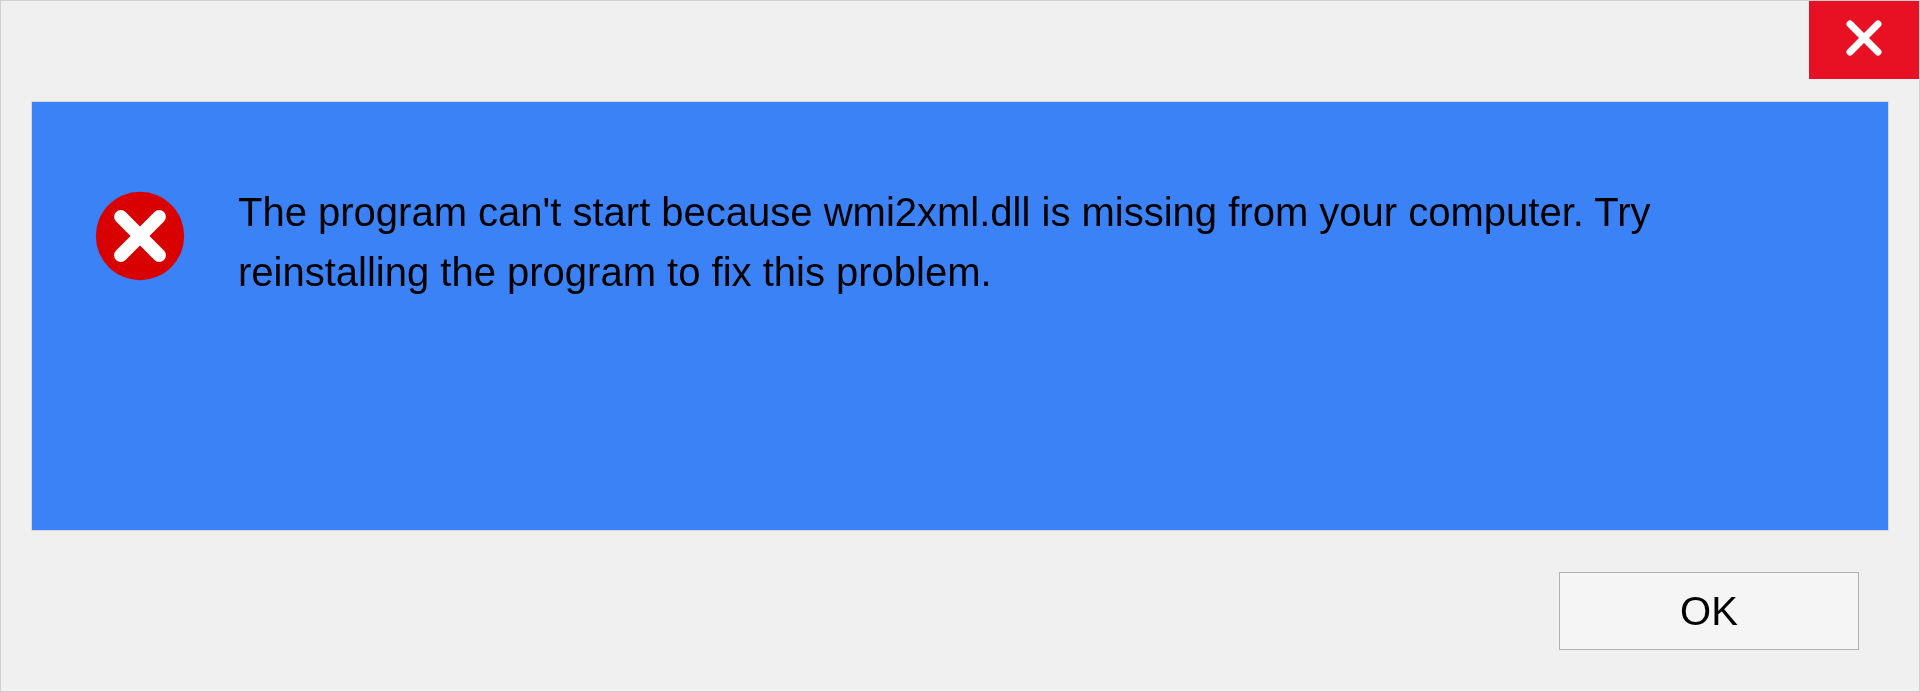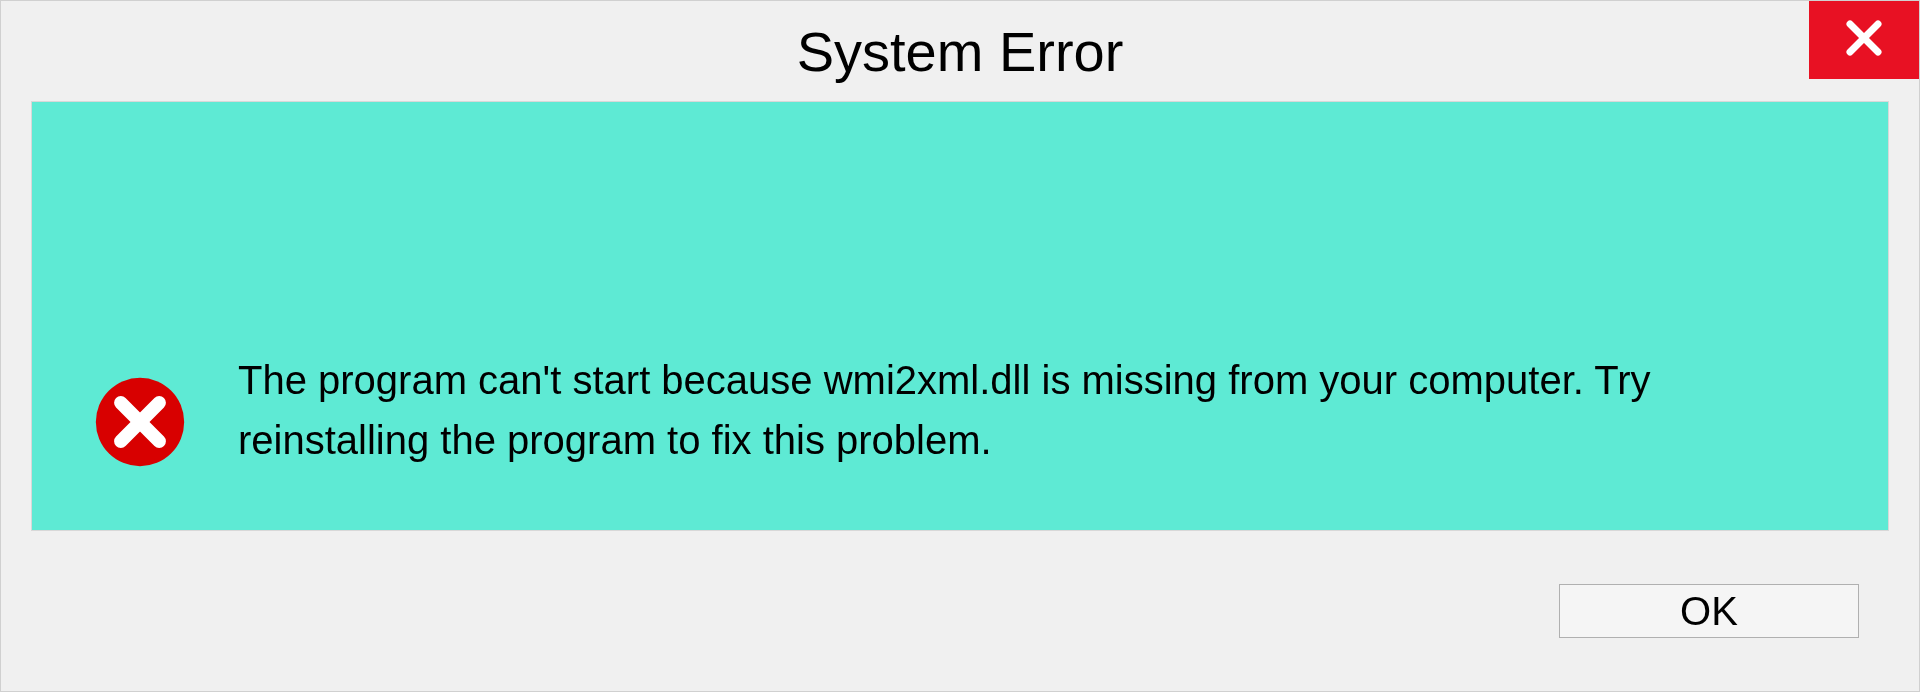--- a/index.html
+++ b/index.html
@@ -46,24 +46,24 @@
       justify-content: center;
       cursor: pointer;
     }
     .close-button svg {
       width: 42px;
       height: 42px;
     }
     .dialog-body {
       flex: 1;
       margin: 0 30px 0 30px;
-      background: #5eead4;
+      background: #3b82f6;
       border: 1px solid #d8d8d8;
       display: flex;
-      align-items: flex-end;
+      align-items: flex-start;
       padding: 80px 84px 60px 60px;
     }
     .error-icon {
       width: 96px;
       height: 96px;
       flex-shrink: 0;
       margin-right: 50px;
       margin-top: 6px;
     }
     .error-icon svg {
@@ -86,38 +86,37 @@
     }
     .watermark {
       font-size: 56px;
       font-weight: 800;
       color: #d80000;
       letter-spacing: 1px;
       font-family: "Arial Black", Arial, sans-serif;
     }
     .ok-button {
       width: 300px;
-      height: 54px;
+      height: 78px;
       border: 1px solid #b0b0b0;
       background: #f5f5f5;
       font-size: 40px;
       color: #000;
       display: flex;
       align-items: center;
       justify-content: center;
       cursor: pointer;
     }
   </style>
 </head>
 <body>
 
 <div class="dialog-window">
 
   <div class="title-bar">
-    <div class="title-text">System Error</div>
     <div class="close-button">
       <span>
         <svg viewBox="0 0 24 24" fill="none" stroke="#ffffff" stroke-width="4" stroke-linecap="round">
           <line x1="4" y1="4" x2="20" y2="20"></line>
           <line x1="20" y1="4" x2="4" y2="20"></line>
         </svg>
       </span>
     </div>
   </div>
 

